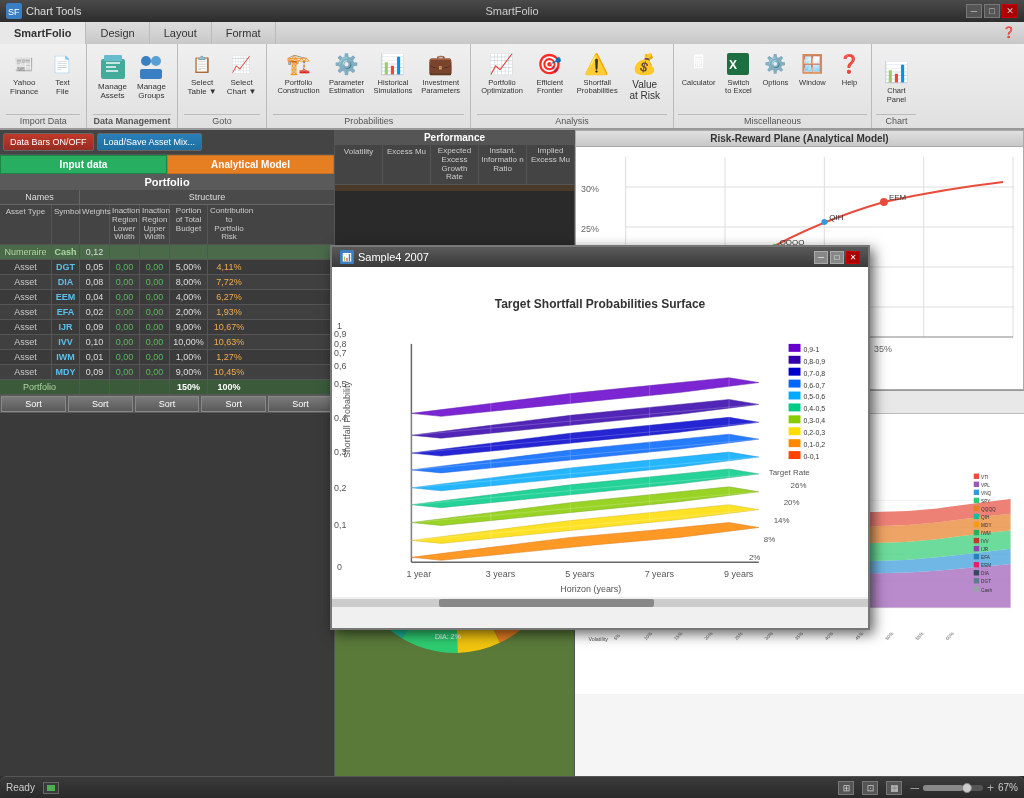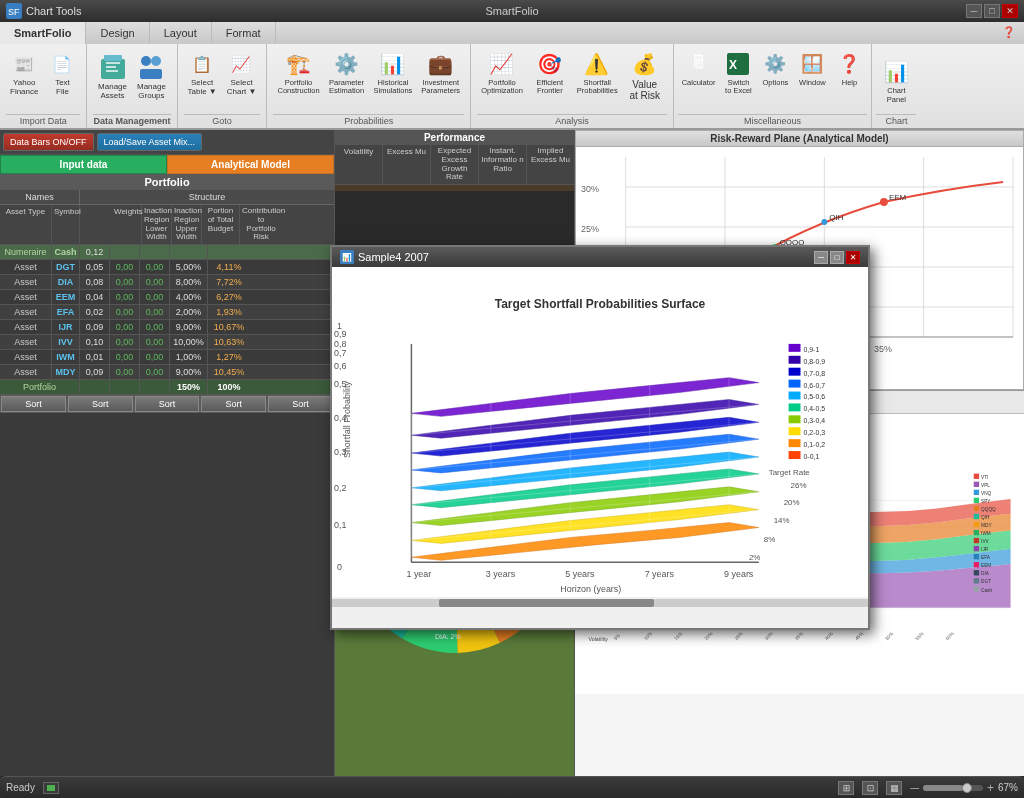--- a/index.html
+++ b/index.html
@@ -206,21 +206,21 @@
     <div style="background:#5a5a5a;padding:2px 6px;font-size:11px;text-align:center;color:#fff;font-weight:bold;">Portfolio</div>
 
     <div style="display:flex;background:#4a4a4a;border-bottom:1px solid #666;">
       <div style="width:80px;padding:2px 3px;font-size:9px;color:#ddd;text-align:center;border-right:1px solid #666;">Names</div>
       <div style="flex:1;padding:2px 3px;font-size:9px;color:#ddd;text-align:center;">Structure</div>
     </div>
 
     <div style="display:flex;background:#444;border-bottom:1px solid #555;">
       <div style="width:52px;padding:2px 2px;font-size:8px;color:#ccc;text-align:center;border-right:1px solid #555;">Asset Type</div>
       <div style="width:28px;padding:2px 2px;font-size:8px;color:#ccc;text-align:center;border-right:1px solid #555;">Symbol</div>
-      <div style="width:30px;padding:2px 2px;font-size:8px;color:#ccc;text-align:center;border-right:1px solid #555;margin-left:32px;">Weights</div>
+      <div style="width:30px;padding:2px 2px;font-size:8px;color:#ccc;text-align:center;border-right:1px solid #555;">Weights</div>
       <div style="width:30px;padding:2px 2px;font-size:8px;color:#ccc;text-align:center;border-right:1px solid #555;line-height:1.1;">Inaction Region Lower Width</div>
       <div style="width:30px;padding:2px 2px;font-size:8px;color:#ccc;text-align:center;border-right:1px solid #555;line-height:1.1;">Inaction Region Upper Width</div>
       <div style="width:38px;padding:2px 2px;font-size:8px;color:#ccc;text-align:center;border-right:1px solid #555;line-height:1.1;">Portion of Total Budget</div>
       <div style="width:42px;padding:2px 2px;font-size:8px;color:#ccc;text-align:center;line-height:1.1;">Contribution to Portfolio Risk</div>
     </div>
 
     <div style="overflow-y:auto;flex:1;">
 
       <div style="display:flex;border-bottom:1px solid #555;background:#4a6a4a;">
         <div style="width:52px;padding:2px 2px;font-size:9px;color:#aed6a0;text-align:center;border-right:1px solid #555;">Numeraire</div>

